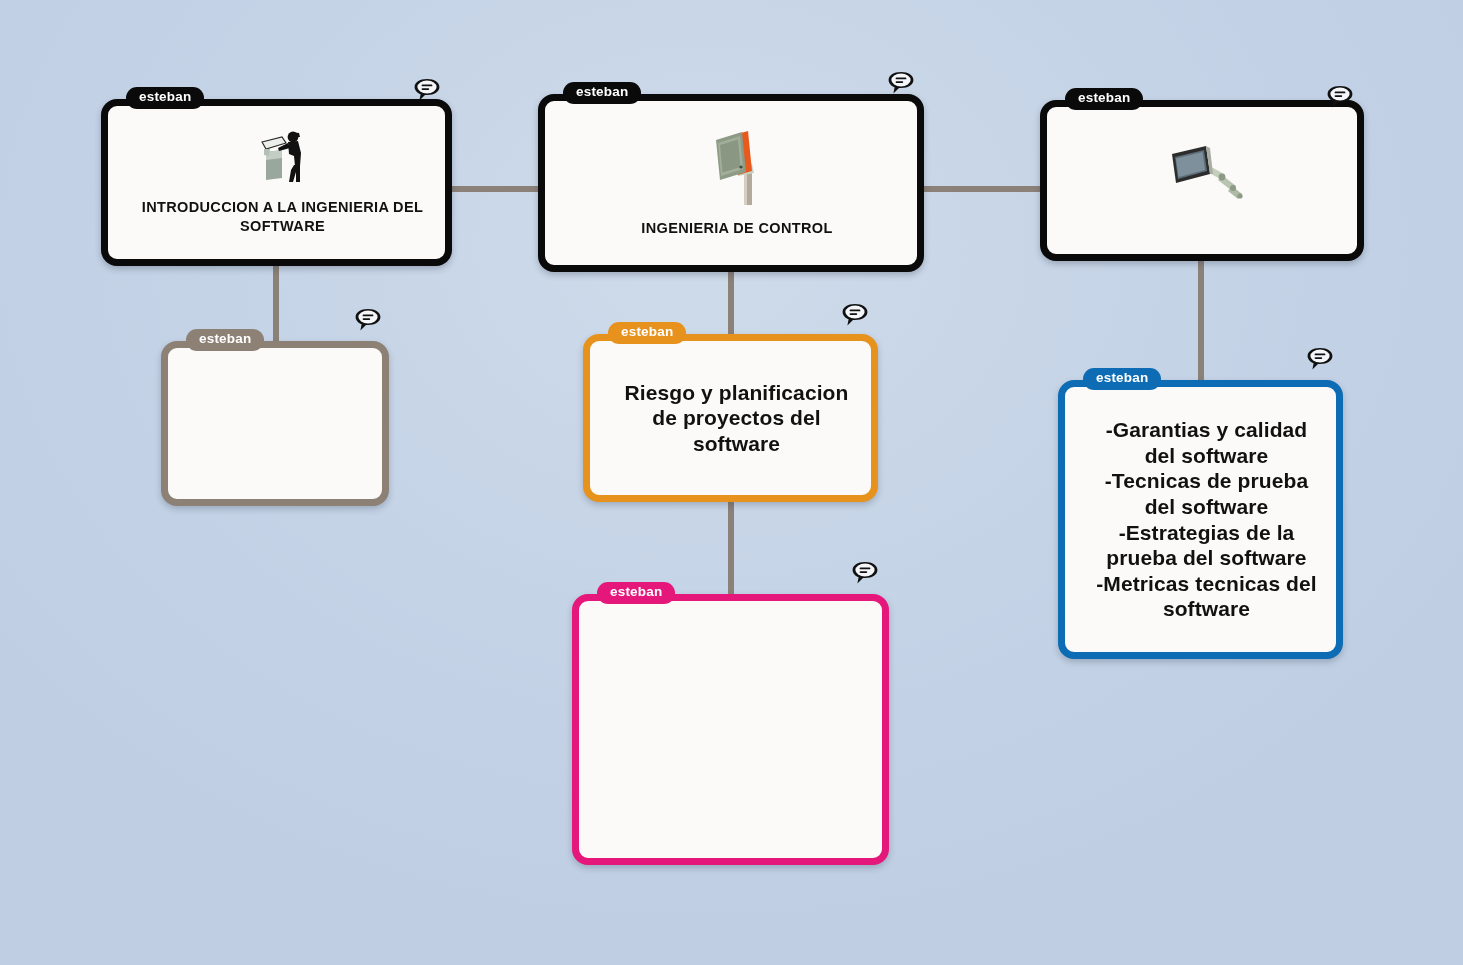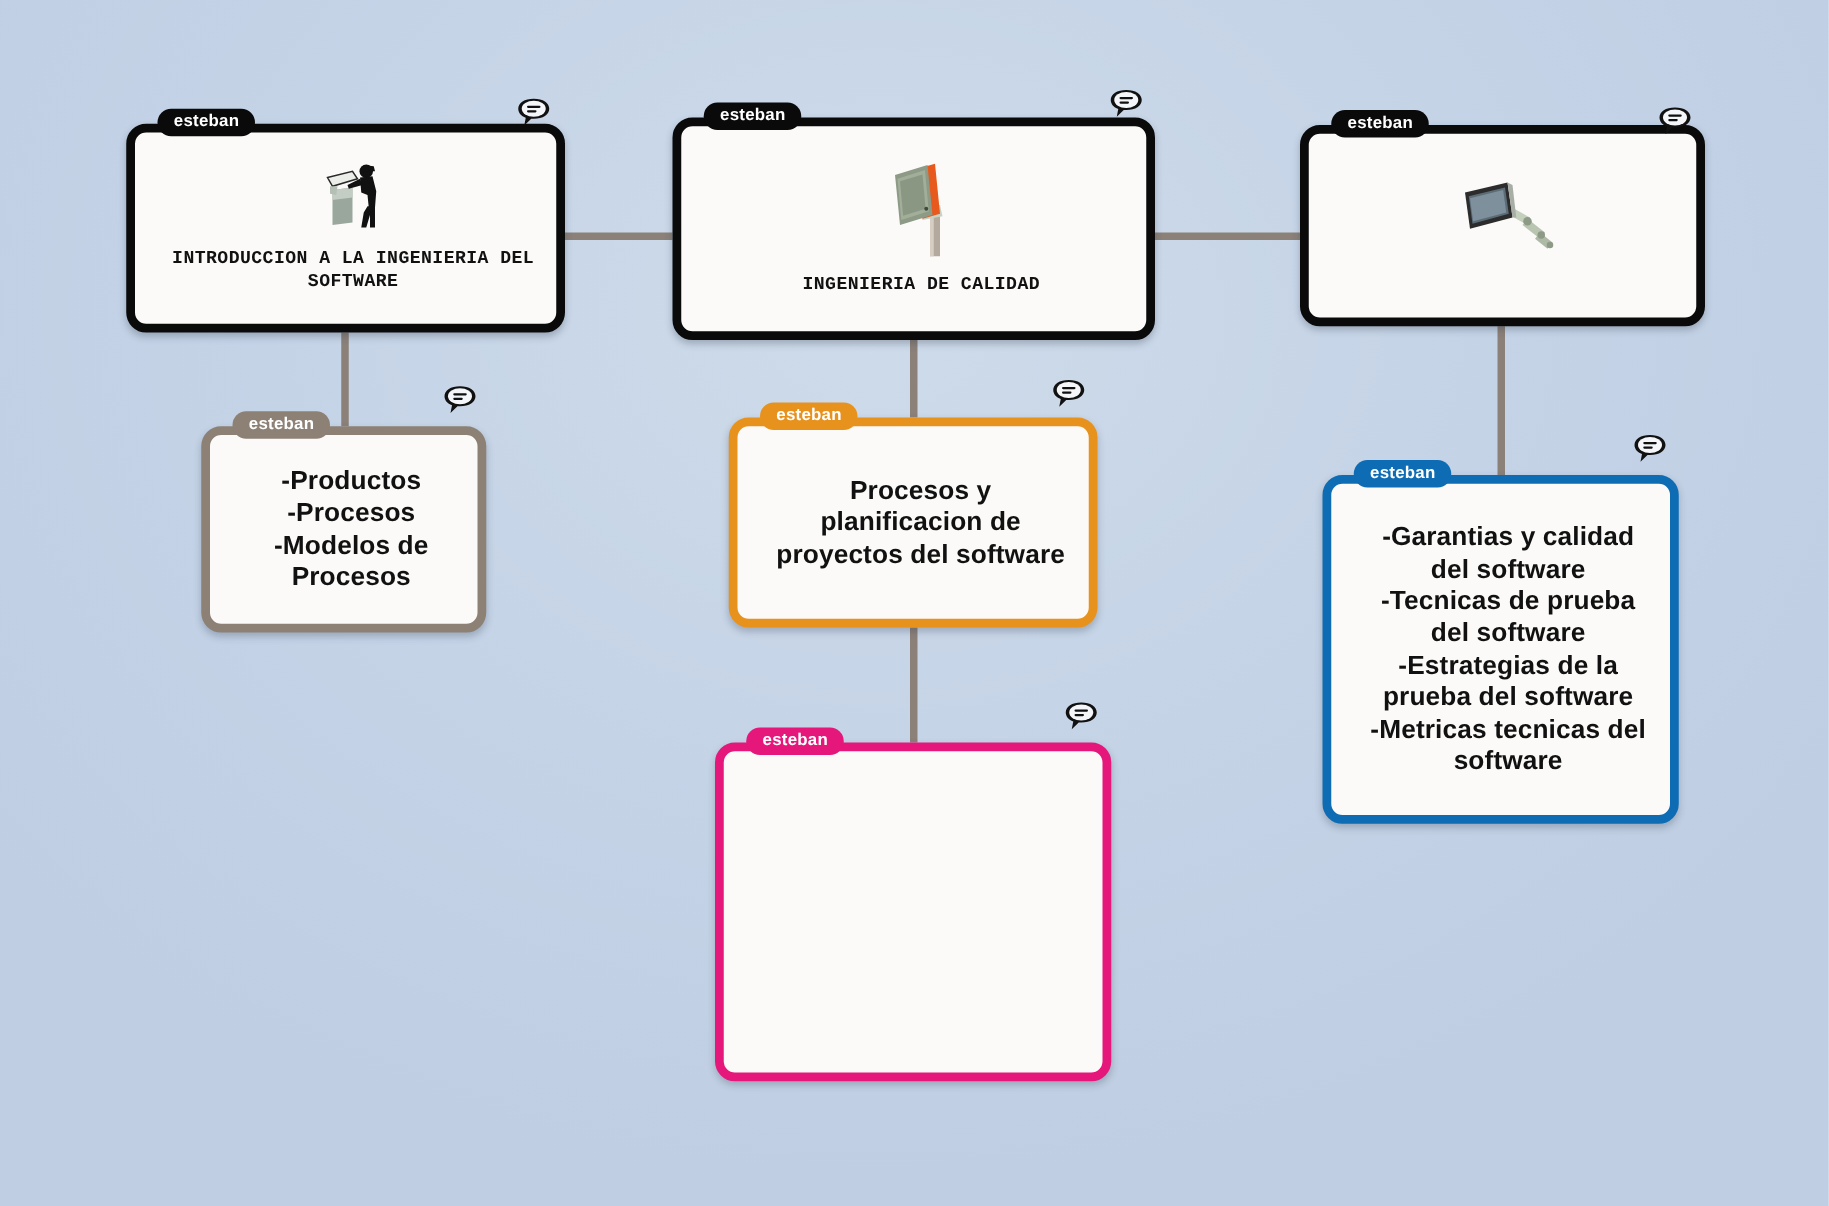--- a/index.html
+++ b/index.html
@@ -85,21 +85,20 @@
     text-align: center;
     font-weight: 700;
     color: #111111;
     line-height: 1.28;
     padding: 0 14px;
     white-space: pre-line;
   }
   .root .node-title {
     font-size: 14.5px;
     letter-spacing: 0.35px;
-    font-family: Liberation Mono, monospace;
   }
   .leaf .node-title {
     font-size: 21px;
     letter-spacing: 0.1px;
     line-height: 1.22;
   }
 
   
   .node-icon {
     position: relative;
@@ -164,21 +163,21 @@
 
         <path d="M34 8 L48 4 L52 44 L38 48 Z" fill="#e8591d"></path>
 
         <path d="M16 13 L42 5 L46 45 L20 53 Z" fill="#8c9a86"></path>
         <path d="M18 16 L40 9 L43 42 L21 49 Z" fill="#a2ae99"></path>
         <path d="M20 18 L38 12.5 L40.5 40 L22.5 45.5 Z" fill="#8a9883"></path>
         <circle cx="41" cy="40" r="1.6" fill="#3e4a3a"></circle>
       </svg>
     </div>
 
-    <div class="node-title">INGENIERIA DE CALIDAD</div>
+    <div class="node-title">INGENIERIA DE CONTROL</div>
   </div>
   <div class="comment-bubble" style="left:886px; top:68px;">
     <svg viewBox="0 0 30 30" width="30" height="30">
       <path d="M15 4 C7.6 4 2.6 7.3 2.6 12 C2.6 15.2 5 17.9 8.6 19.2 L7.4 25.4 L13 19.9 C13.6 19.95 14.3 20 15 20 C22.4 20 27.4 16.7 27.4 12 C27.4 7.3 22.4 4 15 4 Z" fill="#111111"></path>
       <ellipse cx="15" cy="12" rx="9.6" ry="6.4" fill="#f4f6f9"></ellipse>
       <rect x="9.6" y="9.6" width="10.8" height="1.7" rx="0.85" fill="#111111"></rect>
       <rect x="9.6" y="13.2" width="7.6" height="1.7" rx="0.85" fill="#111111"></rect>
     </svg>
   </div>
 
@@ -207,36 +206,33 @@
     <svg viewBox="0 0 30 30" width="30" height="30">
       <path d="M15 4 C7.6 4 2.6 7.3 2.6 12 C2.6 15.2 5 17.9 8.6 19.2 L7.4 25.4 L13 19.9 C13.6 19.95 14.3 20 15 20 C22.4 20 27.4 16.7 27.4 12 C27.4 7.3 22.4 4 15 4 Z" fill="#111111"></path>
       <ellipse cx="15" cy="12" rx="9.6" ry="6.4" fill="#f4f6f9"></ellipse>
       <rect x="9.6" y="9.6" width="10.8" height="1.7" rx="0.85" fill="#111111"></rect>
       <rect x="9.6" y="13.2" width="7.6" height="1.7" rx="0.85" fill="#111111"></rect>
     </svg>
   </div>
 
   <div class="node leaf" style="left:161px; top:341px; width:228px; height:165px; border-color:#8d8175;">
     <div class="author-tag" style="background:#8d8175;">esteban</div>
-    <div class="node-title">-Productos
--Procesos
--Modelos de Procesos</div>
   </div>
   <div class="comment-bubble" style="left:353px; top:305px;">
     <svg viewBox="0 0 30 30" width="30" height="30">
       <path d="M15 4 C7.6 4 2.6 7.3 2.6 12 C2.6 15.2 5 17.9 8.6 19.2 L7.4 25.4 L13 19.9 C13.6 19.95 14.3 20 15 20 C22.4 20 27.4 16.7 27.4 12 C27.4 7.3 22.4 4 15 4 Z" fill="#111111"></path>
       <ellipse cx="15" cy="12" rx="9.6" ry="6.4" fill="#f4f6f9"></ellipse>
       <rect x="9.6" y="9.6" width="10.8" height="1.7" rx="0.85" fill="#111111"></rect>
       <rect x="9.6" y="13.2" width="7.6" height="1.7" rx="0.85" fill="#111111"></rect>
     </svg>
   </div>
 
   <div class="node leaf" style="left:583px; top:334px; width:295px; height:168px; border-color:#e8921e;">
     <div class="author-tag" style="background:#e8921e;">esteban</div>
-    <div class="node-title">Procesos y planificacion de proyectos del software</div>
+    <div class="node-title">Riesgo y planificacion de proyectos del software</div>
   </div>
   <div class="comment-bubble" style="left:840px; top:300px;">
     <svg viewBox="0 0 30 30" width="30" height="30">
       <path d="M15 4 C7.6 4 2.6 7.3 2.6 12 C2.6 15.2 5 17.9 8.6 19.2 L7.4 25.4 L13 19.9 C13.6 19.95 14.3 20 15 20 C22.4 20 27.4 16.7 27.4 12 C27.4 7.3 22.4 4 15 4 Z" fill="#111111"></path>
       <ellipse cx="15" cy="12" rx="9.6" ry="6.4" fill="#f4f6f9"></ellipse>
       <rect x="9.6" y="9.6" width="10.8" height="1.7" rx="0.85" fill="#111111"></rect>
       <rect x="9.6" y="13.2" width="7.6" height="1.7" rx="0.85" fill="#111111"></rect>
     </svg>
   </div>
 

